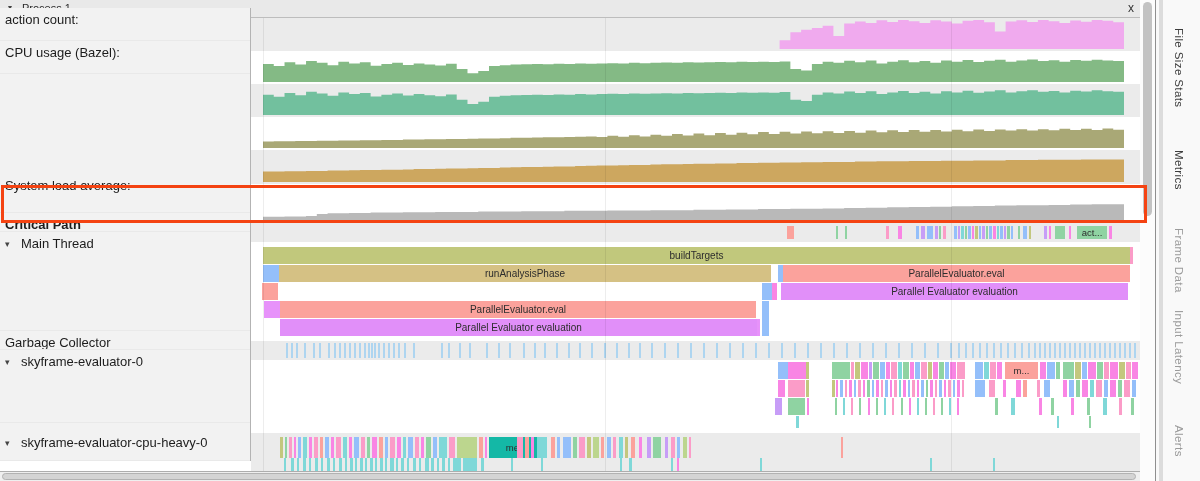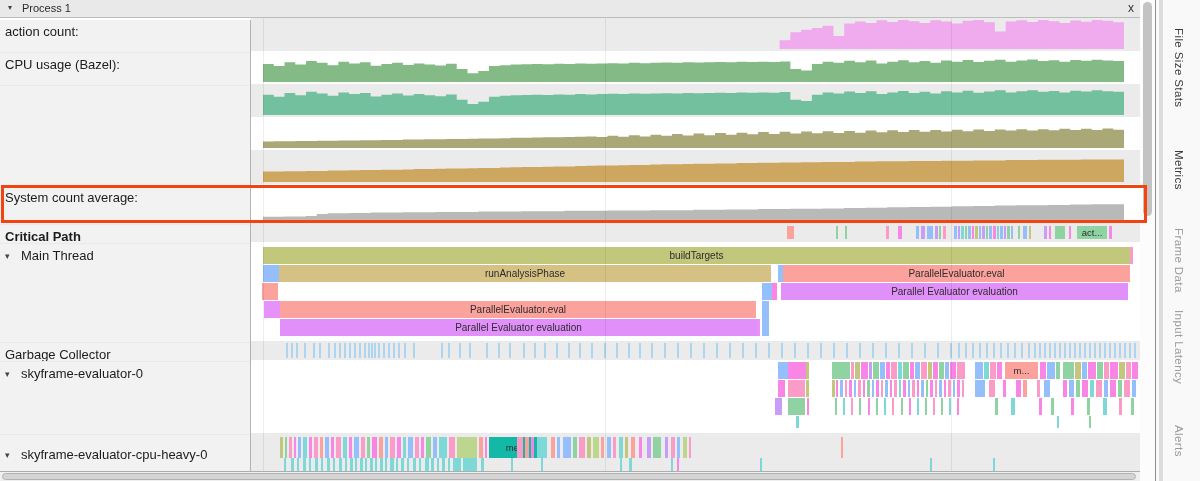--- a/index.html
+++ b/index.html
@@ -3,21 +3,21 @@
 <meta charset="utf-8">
 <style>
   html,body{margin:0;padding:0;background:#ffffff;}
   body{width:1200px;height:481px;overflow:hidden;font-family:"Liberation Sans",sans-serif;-webkit-font-smoothing:antialiased;}
   #app{position:relative;width:1200px;height:481px;background:#fff;}
   #panel{position:absolute;left:0;top:0;width:1140px;height:481px;}
   #header{position:absolute;left:0;top:0;width:1140px;height:18px;background:#e9e9e9;border-bottom:1px solid #bdbdbd;box-sizing:border-box;font-size:11px;color:#2b2b2b;}
   #header .hdr-arrow{position:absolute;left:8px;top:3px;font-size:8px;color:#444;}
   #header .hdr-title{position:absolute;left:22px;top:2px;}
   #header .hdr-close{position:absolute;left:1128px;top:1px;font-size:12px;color:#333;cursor:pointer;}
-  #labelcol{position:absolute;left:0;top:20px;width:251px;height:453px;background:#f2f2f2;border-right:1px solid #b3b3b3;box-sizing:border-box;}
+  #labelcol{position:absolute;left:0;top:8px;width:251px;height:453px;background:#f2f2f2;border-right:1px solid #b3b3b3;box-sizing:border-box;}
   #trackcol{position:absolute;left:251px;top:18px;width:889px;height:453px;background:#fff;overflow:hidden;}
   .label-cell{position:absolute;left:0;width:250px;box-sizing:border-box;padding:4px 0 0 5px;font-size:13px;color:#1c1c1c;border-bottom:1px solid #e9e9e9;overflow:hidden;}
   .label-cell .arrow{display:inline-block;width:16px;font-size:9px;color:#444;vertical-align:1px;}
   .track-cell{position:absolute;left:0;width:889px;overflow:hidden;}
   .chart-wrap{position:absolute;left:12px;width:861px;top:2px;bottom:2px;}
   .chart-wrap svg{display:block;width:100%;height:100%;}
   .seg{position:absolute;box-sizing:border-box;font-size:10px;color:#2d2d2d;text-align:center;white-space:nowrap;overflow:hidden;}
   .bar{position:absolute;box-sizing:border-box;font-size:9.5px;color:#2d2d2d;text-align:center;white-space:nowrap;overflow:hidden;}
   .gridline{position:absolute;top:0;width:1px;height:453px;background:rgba(0,0,0,0.07);z-index:6;}
   #hl-rect{position:absolute;z-index:50;border:3px solid #f44312;box-sizing:border-box;pointer-events:none;background:transparent;}
@@ -35,21 +35,21 @@
 <div id="app">
   <div id="panel">
     <div id="header">
       <span class="hdr-arrow">▾</span>
       <span class="hdr-title">Process 1</span>
       <span class="hdr-close">x</span>
     </div>
     <div id="labelcol">
         <div class="label-cell" style="top: 0px; height: 33px;"><span>action count:</span></div>
         <div class="label-cell" style="top: 33px; height: 33px;"><span>CPU usage (Bazel):</span></div>
-        <div class="label-cell" style="top: 166px; height: 39px;"><span>System count average:</span></div>
+        <div class="label-cell" style="top: 166px; height: 39px;"><span>System load average:</span></div>
         <div class="label-cell" style="top: 205px; height: 19px; font-weight: bold;"><span>Critical Path</span></div>
         <div class="label-cell" style="top: 224px; height: 99px;"><span class="arrow">▾</span><span>Main Thread</span></div>
         <div class="label-cell" style="top: 323px; height: 19px;"><span>Garbage Collector</span></div>
         <div class="label-cell" style="top: 342px; height: 73px;"><span class="arrow">▾</span><span>skyframe-evaluator-0</span></div>
         <div class="label-cell" style="top: 415px; height: 38px; padding-top: 12px;"><span class="arrow">▾</span><span>skyframe-evaluator-cpu-heavy-0</span></div>
       </div>
     <div id="trackcol">
         <div class="track-cell" style="top: 0px; height: 33px; background: rgb(235, 235, 235);">
           <div class="chart-wrap">
             <svg viewBox="0 0 80 100" preserveAspectRatio="none">

